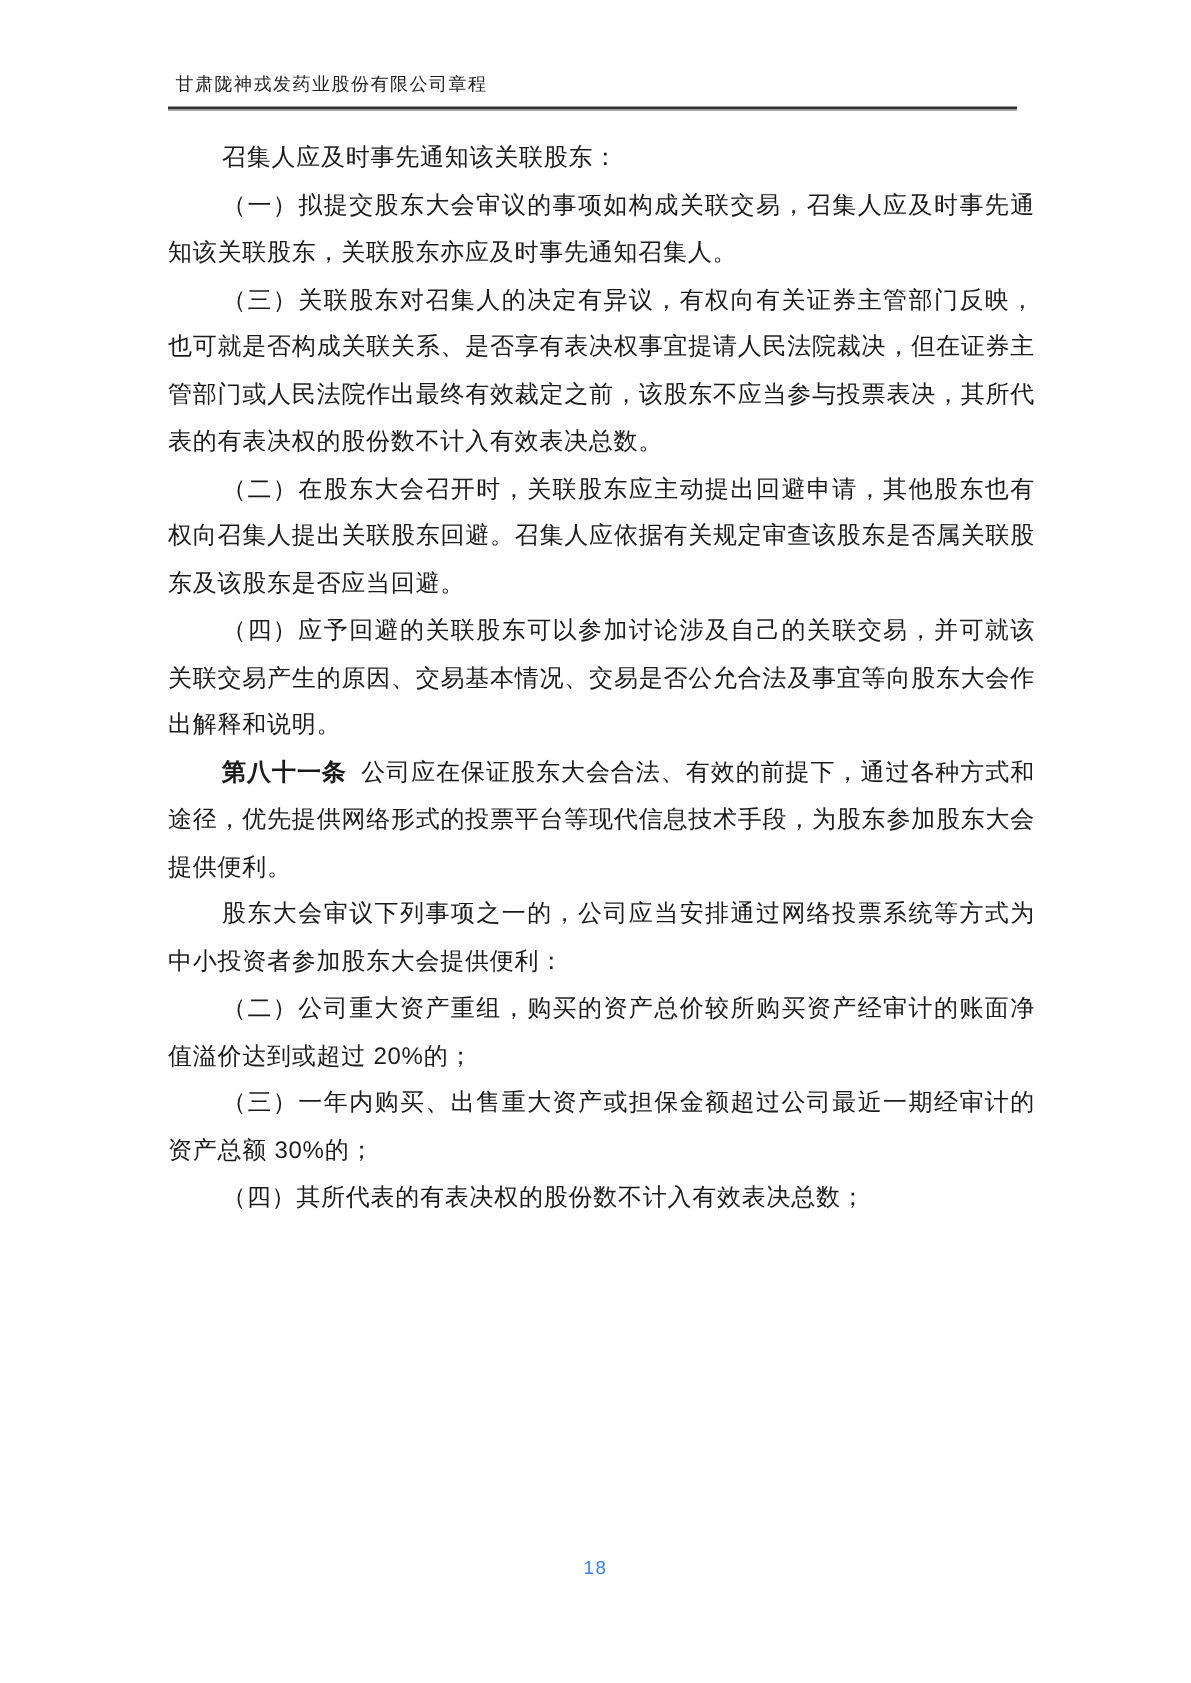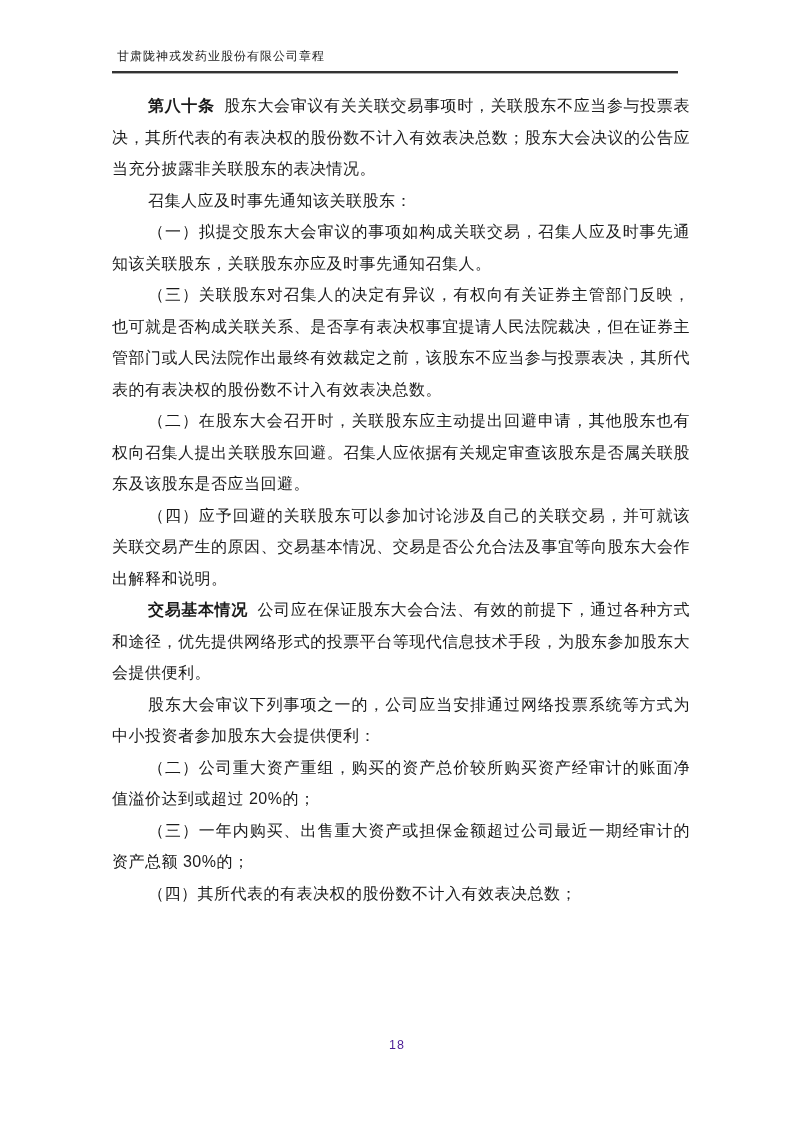--- a/index.html
+++ b/index.html
@@ -55,40 +55,39 @@
     margin-right: 0.6em;
   }
   .footer {
     position: absolute;
     left: 0;
     top: 1038px;
     width: 794px;
     text-align: center;
     font-size: 12.5px;
     letter-spacing: 1px;
-    color: #4c1d95;
+    color: #3b82f6;
   }
 </style>
 </head>
 <body>
 
 <div class="page">
 
   <div class="header">
     <span class="title">甘肃陇神戎发药业股份有限公司章程</span>
   </div>
 
   <div class="content">
-    <p><span class="bold-prefix">第八十条</span><span>股东大会审议有关关联交易事项时，关联股东不应当参与投票表决，其所代表的有表决权的股份数不计入有效表决总数；股东大会决议的公告应当充分披露非关联股东的表决情况。</span></p>
     <p><span class="bold-prefix"></span><span>召集人应及时事先通知该关联股东：</span></p>
     <p><span class="bold-prefix"></span><span>（一）拟提交股东大会审议的事项如构成关联交易，召集人应及时事先通知该关联股东，关联股东亦应及时事先通知召集人。</span></p>
     <p><span class="bold-prefix"></span><span>（三）关联股东对召集人的决定有异议，有权向有关证券主管部门反映，也可就是否构成关联关系、是否享有表决权事宜提请人民法院裁决，但在证券主管部门或人民法院作出最终有效裁定之前，该股东不应当参与投票表决，其所代表的有表决权的股份数不计入有效表决总数。</span></p>
     <p><span class="bold-prefix"></span><span>（二）在股东大会召开时，关联股东应主动提出回避申请，其他股东也有权向召集人提出关联股东回避。召集人应依据有关规定审查该股东是否属关联股东及该股东是否应当回避。</span></p>
     <p><span class="bold-prefix"></span><span>（四）应予回避的关联股东可以参加讨论涉及自己的关联交易，并可就该关联交易产生的原因、交易基本情况、交易是否公允合法及事宜等向股东大会作出解释和说明。</span></p>
-    <p><span class="bold-prefix">交易基本情况</span><span>公司应在保证股东大会合法、有效的前提下，通过各种方式和途径，优先提供网络形式的投票平台等现代信息技术手段，为股东参加股东大会提供便利。</span></p>
+    <p><span class="bold-prefix">第八十一条</span><span>公司应在保证股东大会合法、有效的前提下，通过各种方式和途径，优先提供网络形式的投票平台等现代信息技术手段，为股东参加股东大会提供便利。</span></p>
     <p><span class="bold-prefix"></span><span>股东大会审议下列事项之一的，公司应当安排通过网络投票系统等方式为中小投资者参加股东大会提供便利：</span></p>
     <p><span class="bold-prefix"></span><span>（二）公司重大资产重组，购买的资产总价较所购买资产经审计的账面净值溢价达到或超过 20%的；</span></p>
     <p><span class="bold-prefix"></span><span>（三）一年内购买、出售重大资产或担保金额超过公司最近一期经审计的资产总额 30%的；</span></p>
     <p><span class="bold-prefix"></span><span>（四）其所代表的有表决权的股份数不计入有效表决总数；</span></p>
   </div>
 
   <div class="footer">
     <span>18</span>
   </div>
 

